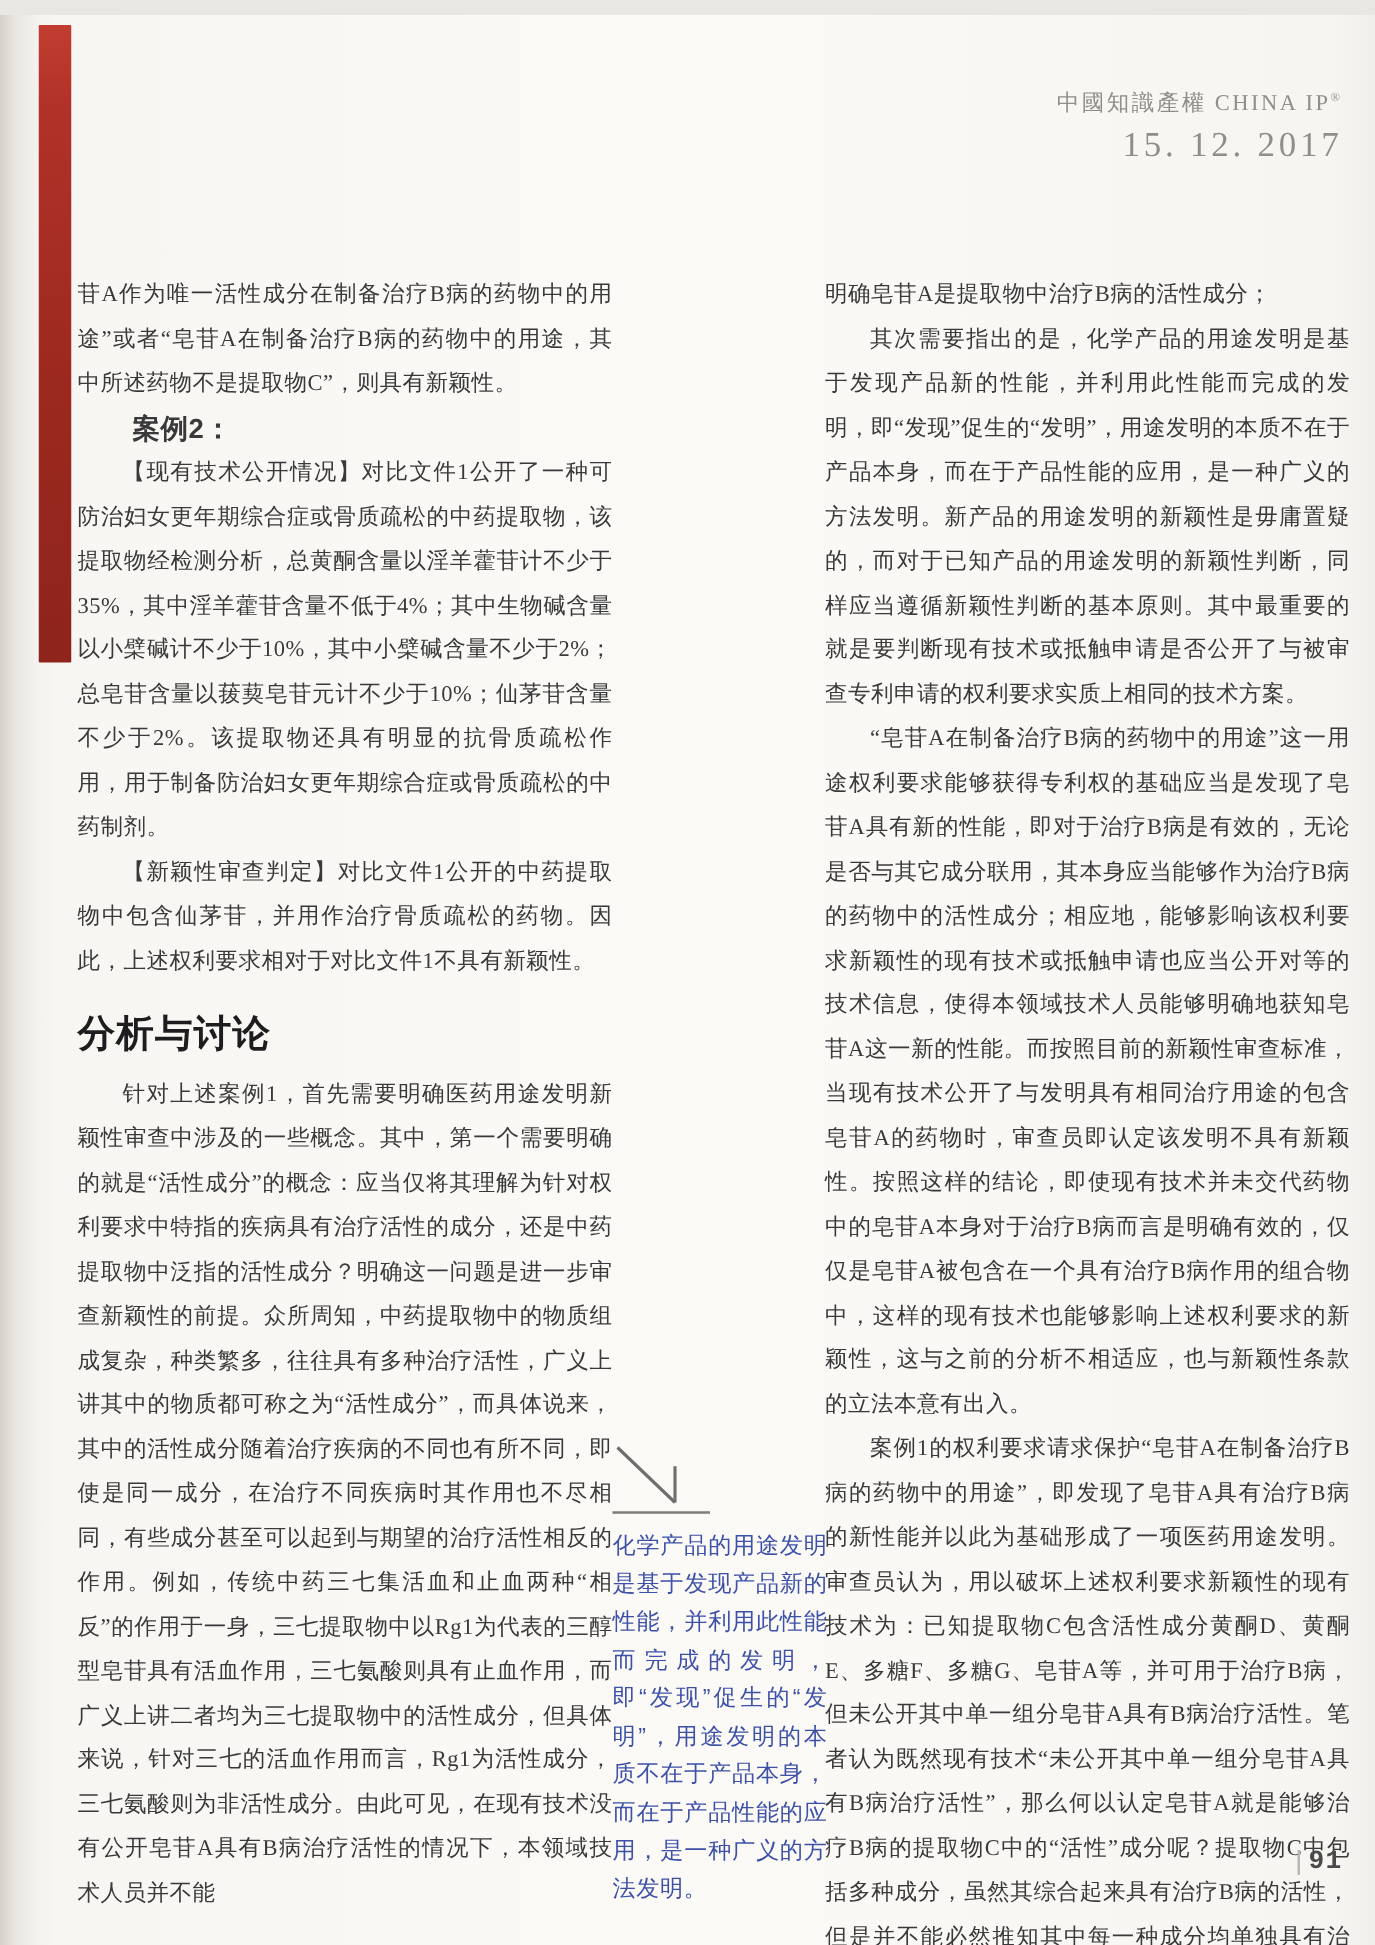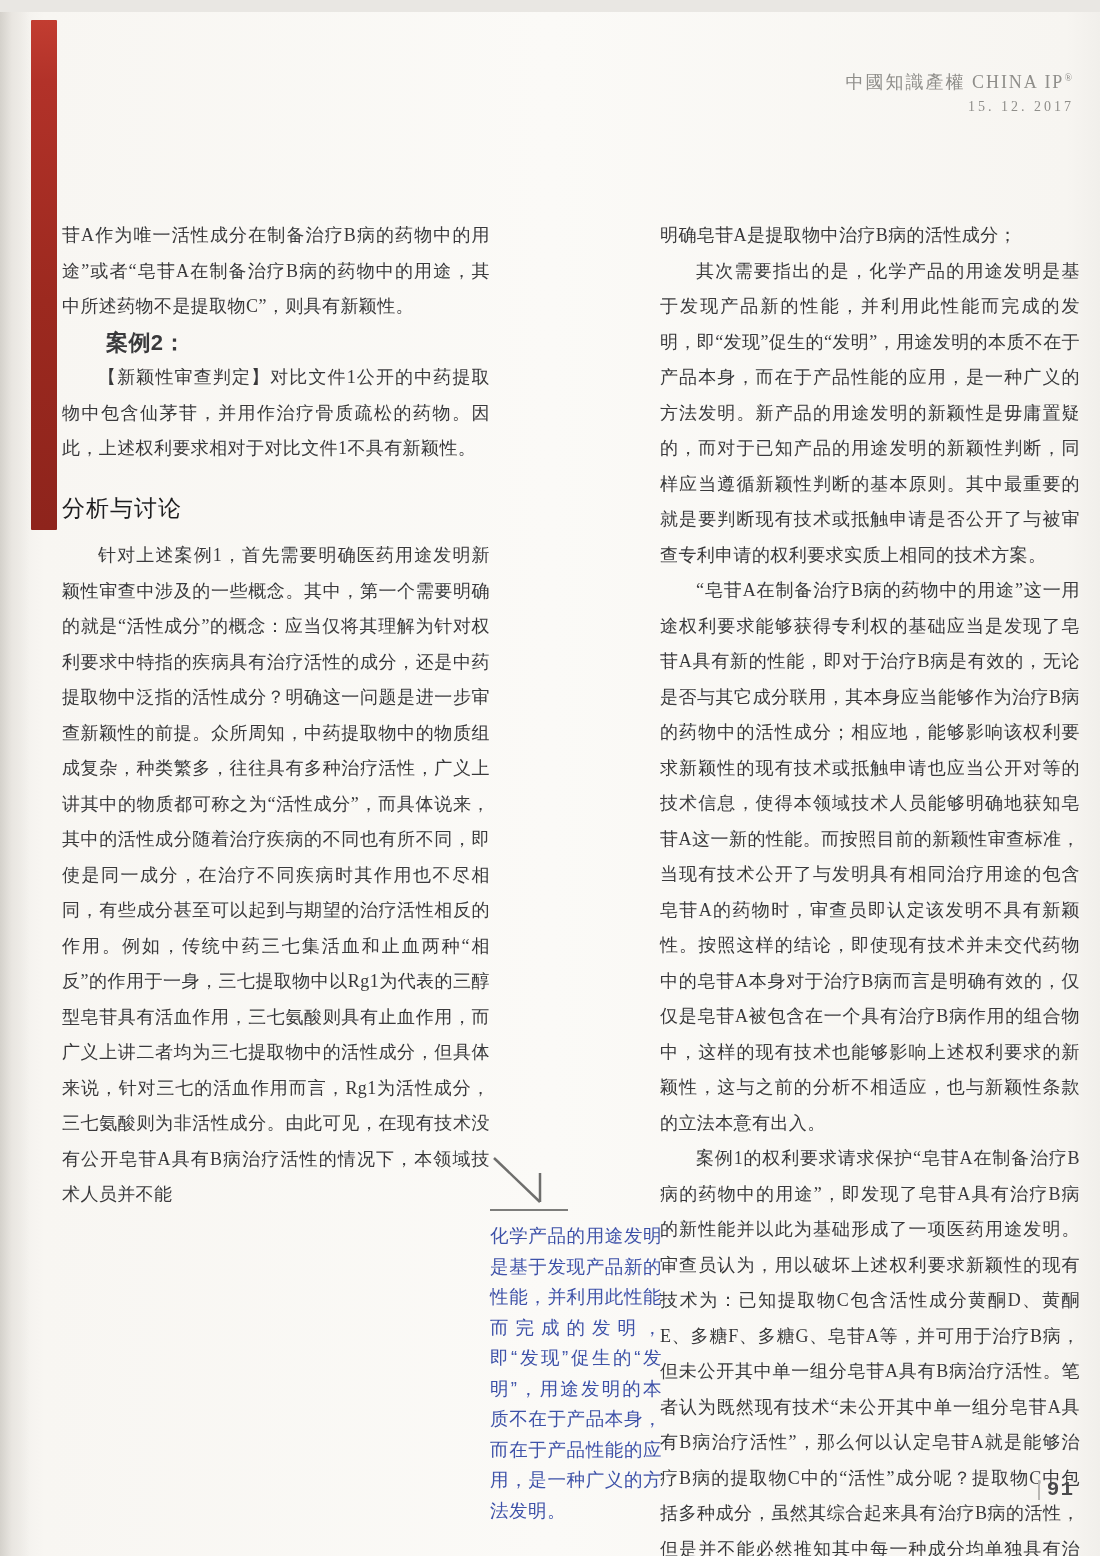--- a/index.html
+++ b/index.html
@@ -21,32 +21,32 @@
     position:absolute;left:31px;top:8px;width:26px;height:510px;
     background:linear-gradient(180deg,#c23d31 0%,#b23229 12%,#9c291f 55%,#8e241c 100%);
     border-radius:1px;
   }
   .header{
     position:absolute;top:58px;right:26px;text-align:right;
     color:#8f8e8a;line-height:1.35;
   }
   .brand{font-size:18px;letter-spacing:2px;}
   .brand sup{font-size:10px;}
-  .date{font-size:14px;letter-spacing:3px;margin-top:4px;}
+  .date{font-size:28px;letter-spacing:3px;margin-top:4px;}
 
   .col{position:absolute;top:206px;font-size:18px;line-height:35.5px;
        text-align:justify;letter-spacing:0.4px;}
   .col p{margin:0;}
   .col p.ind{text-indent:2em;}
   .left-col{left:62px;width:428px;}
   .right-col{left:660px;width:420px;}
   .case-label{font-weight:bold;text-indent:2em;font-family:"Liberation Sans",sans-serif;font-size:22px;}
   .section-heading{
     font-family:"Liberation Sans",sans-serif;
-    font-weight:normal;font-size:23px;color:#1d1d1f;
+    font-weight:bold;font-size:30px;color:#1d1d1f;
     margin:24px 0 12px 0;letter-spacing:1px;
   }
 
   .pull-quote-wrap{position:absolute;left:490px;top:1143px;width:172px;}
   .pq-arrow{display:block;}
   .pq-rule{width:78px;height:0;border-top:2px solid #7d7d7b;margin:2px 0 10px 0;}
   .pull-quote{
     font-family:"Liberation Sans",sans-serif;
     font-weight:normal;font-size:18.5px;line-height:30.5px;
     color:#3d51a8;text-align:justify;letter-spacing:0.5px;
@@ -69,20 +69,21 @@
   <div class="spine-strip"></div>
 
   <div class="header">
     <div class="brand"><span>中國知識產權 CHINA IP</span><sup>®</sup></div>
     <div class="date">15. 12. 2017</div>
   </div>
 
   <div class="col left-col">
     <p>苷A作为唯一活性成分在制备治疗B病的药物中的用途”或者“皂苷A在制备治疗B病的药物中的用途，其中所述药物不是提取物C”，则具有新颖性。</p>
     <p class="case-label">案例2：</p>
+    <p class="ind">【现有技术公开情况】对比文件1公开了一种可防治妇女更年期综合症或骨质疏松的中药提取物，该提取物经检测分析，总黄酮含量以淫羊藿苷计不少于35%，其中淫羊藿苷含量不低于4%；其中生物碱含量以小檗碱计不少于10%，其中小檗碱含量不少于2%；总皂苷含量以菝葜皂苷元计不少于10%；仙茅苷含量不少于2%。该提取物还具有明显的抗骨质疏松作用，用于制备防治妇女更年期综合症或骨质疏松的中药制剂。</p>
     <p class="ind">【新颖性审查判定】对比文件1公开的中药提取物中包含仙茅苷，并用作治疗骨质疏松的药物。因此，上述权利要求相对于对比文件1不具有新颖性。</p>
     <h2 class="section-heading">分析与讨论</h2>
     <p class="ind">针对上述案例1，首先需要明确医药用途发明新颖性审查中涉及的一些概念。其中，第一个需要明确的就是“活性成分”的概念：应当仅将其理解为针对权利要求中特指的疾病具有治疗活性的成分，还是中药提取物中泛指的活性成分？明确这一问题是进一步审查新颖性的前提。众所周知，中药提取物中的物质组成复杂，种类繁多，往往具有多种治疗活性，广义上讲其中的物质都可称之为“活性成分”，而具体说来，其中的活性成分随着治疗疾病的不同也有所不同，即使是同一成分，在治疗不同疾病时其作用也不尽相同，有些成分甚至可以起到与期望的治疗活性相反的作用。例如，传统中药三七集活血和止血两种“相反”的作用于一身，三七提取物中以Rg1为代表的三醇型皂苷具有活血作用，三七氨酸则具有止血作用，而广义上讲二者均为三七提取物中的活性成分，但具体来说，针对三七的活血作用而言，Rg1为活性成分，三七氨酸则为非活性成分。由此可见，在现有技术没有公开皂苷A具有B病治疗活性的情况下，本领域技术人员并不能</p>
   </div>
 
   <div class="pull-quote-wrap">
     <svg class="pq-arrow" width="80" height="52" viewBox="0 0 80 52">
       <line x1="4" y1="3" x2="50" y2="47" stroke="#6e6e6c" stroke-width="2.5"></line>
       <line x1="50" y1="18" x2="50" y2="47" stroke="#6e6e6c" stroke-width="2.5"></line>
     </svg>

